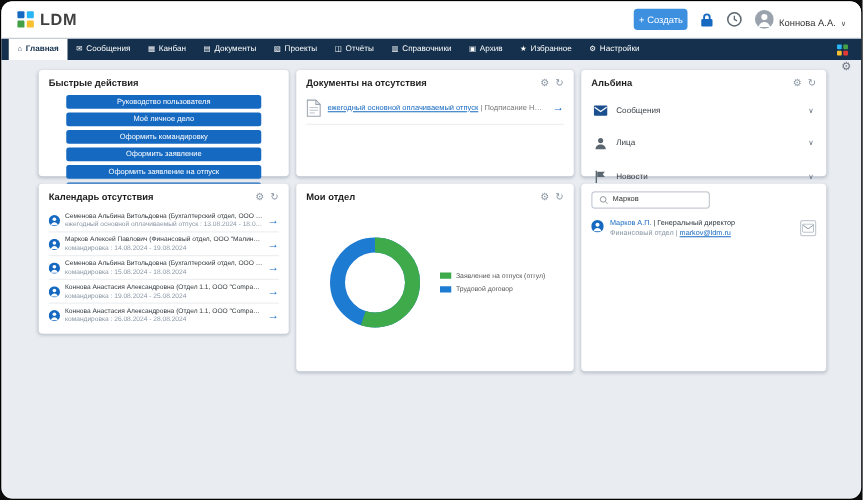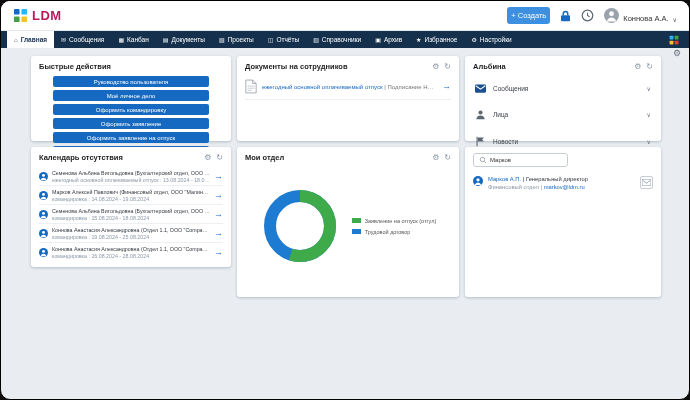--- a/index.html
+++ b/index.html
@@ -1,21 +1,21 @@
 <!DOCTYPE html>
 <html><head>
 <meta charset="utf-8">
 <style>
   *{box-sizing:border-box;margin:0;padding:0}
   body{background:#0c0c0c;font-family:"Liberation Sans",sans-serif}
   .window{width:690px;height:400px;background:#e9edf1;border-radius:10px;overflow:hidden;position:relative;border:1px solid #000}
 
   
   .topbar{height:30px;background:#fff;display:flex;align-items:center;justify-content:space-between;padding:0 12px;border-bottom:1px solid #e3e6ea}
-  .logo{display:flex;align-items:center;gap:4px;font-weight:bold;font-size:13px;color:#be185d;letter-spacing:.5px}
+  .logo{display:flex;align-items:center;gap:4px;font-weight:bold;font-size:13px;color:#404040;letter-spacing:.5px}
   .topbar-right{display:flex;align-items:center;gap:10px}
   .create-btn{background:#3d8fe0;color:#fff;border:none;border-radius:3px;font-size:7.5px;padding:4px 4px;cursor:pointer;font-family:inherit}
   .icon-btn{display:flex;align-items:center;cursor:pointer}
   .user{display:flex;align-items:flex-end;gap:4px;cursor:pointer}
   .user-name{font-size:7.5px;color:#333}
   .chev{font-size:6px;color:#555;line-height:1}
 
   
   .navbar{height:17px;background:#14304d;display:flex;align-items:stretch;padding:0 6px}
   .tab{display:flex;align-items:center;gap:3px;padding:0 7px;color:#fff;font-size:6.5px;cursor:pointer;white-space:nowrap}
@@ -181,21 +181,21 @@
           <button class="qa-btn">Оформить командировку</button>
           <button class="qa-btn">Оформить заявление</button>
           <button class="qa-btn">Оформить заявление на отпуск</button>
           <button class="qa-btn">Получить справку</button>
           <button class="qa-btn">Уведомить об отсутствии</button>
         </div>
       </section>
 
       <section class="panel h118">
         <div class="panel-head">
-          <span class="panel-title">Документы на сотрудников</span>
+          <span class="panel-title">Документы на отсутствия</span>
           <span class="panel-icons">
             <span>⚙</span>
             <span>↻</span>
           </span>
         </div>
         <div class="doc-item">
           <svg width="12" height="15" viewBox="0 0 14 17">
             <path d="M1 1h8l4 4v11H1z" fill="#fff" stroke="#9aa3ad"></path>
             <path d="M9 1v4h4" fill="none" stroke="#9aa3ad"></path>
             <path d="M3 8h8M3 10.5h8M3 13h5" stroke="#b9c1c9" stroke-width="0.9"></path>

